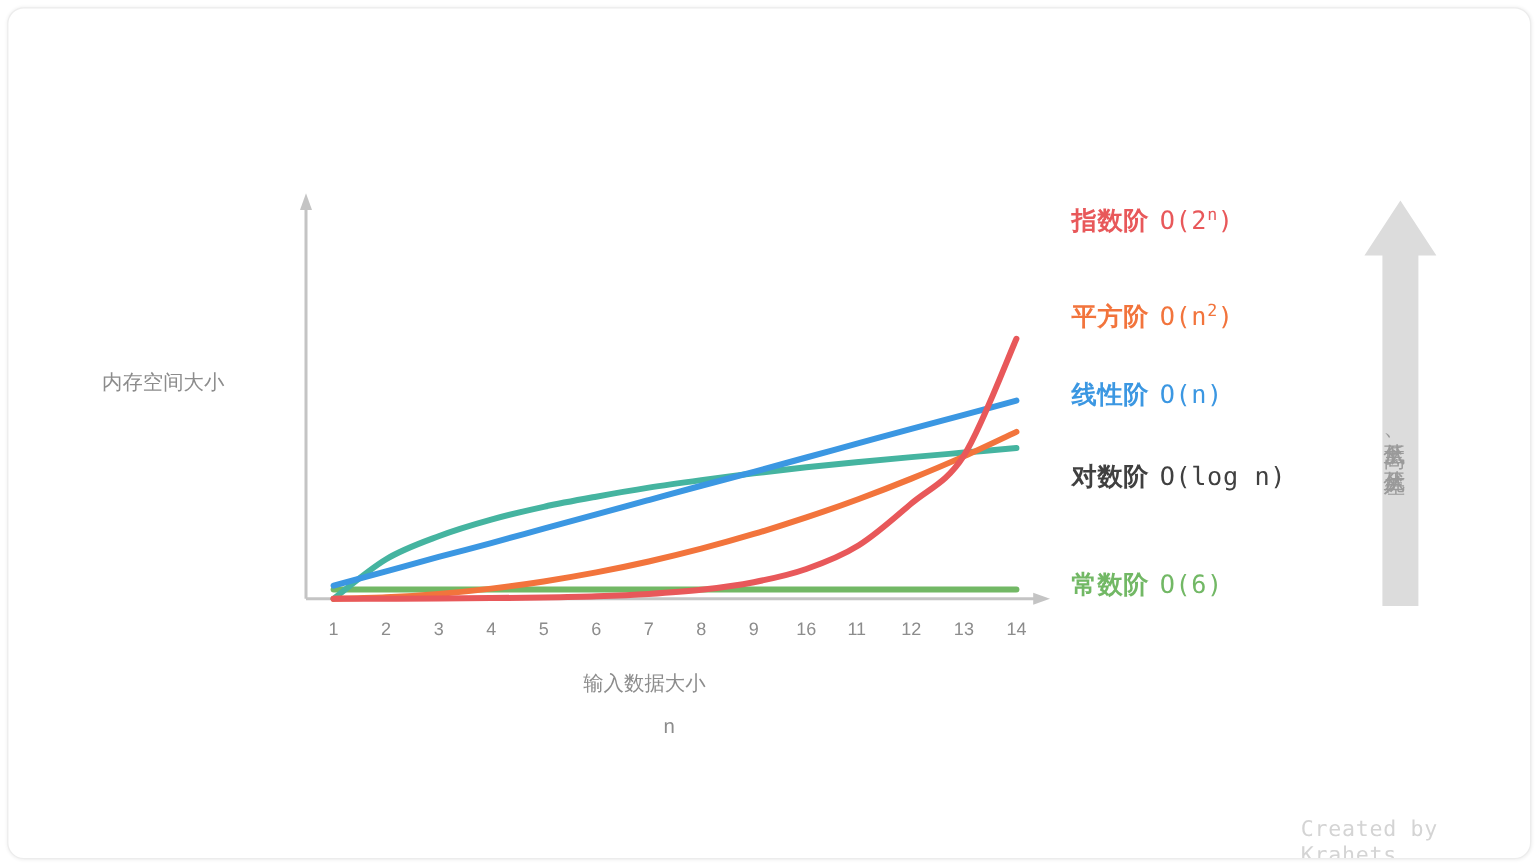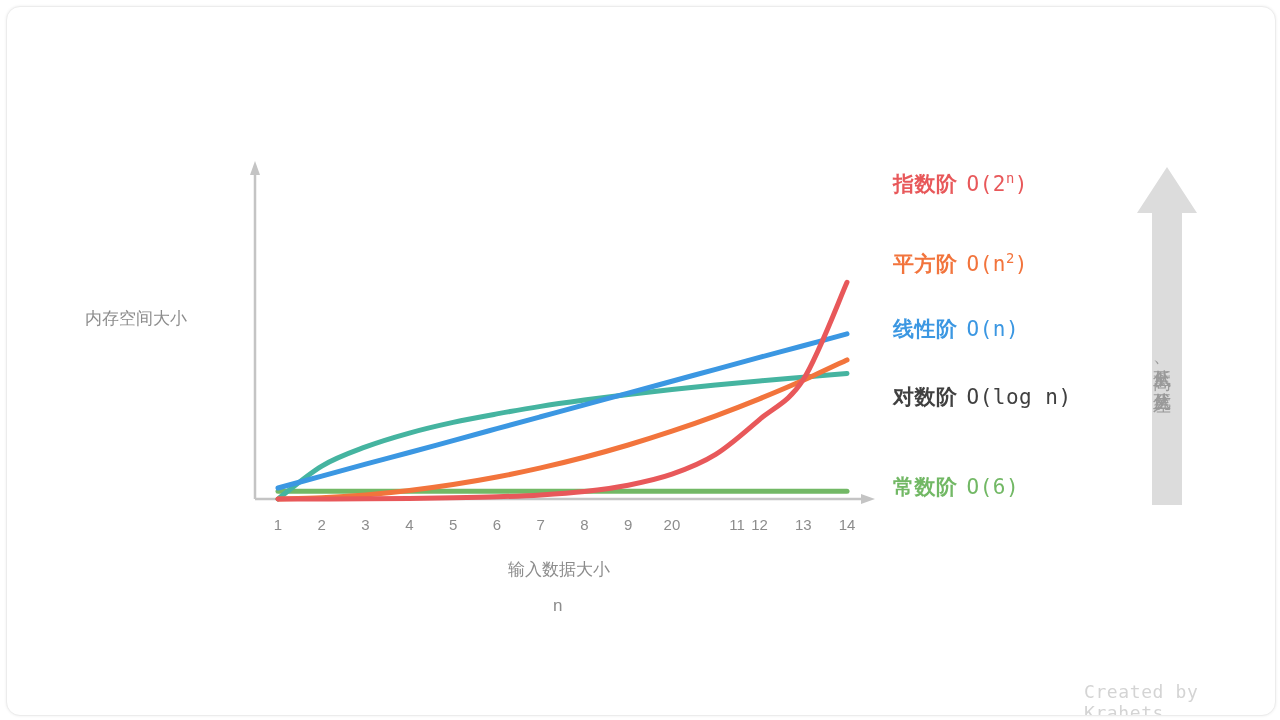--- a/index.html
+++ b/index.html
@@ -40,21 +40,21 @@
     position: absolute;
     color: #8c8c8c;
     font-size: 17px;
     white-space: nowrap;
   }
   #y-axis-label {
     left: 78px;
     top: 300px;
   }
   #x-axis-label {
-    left: 501px;
+    left: 479px;
     top: 551px;
     text-align: left;
   }
   #x-axis-var {
     left: 546px;
     top: 589px;
   }
   .tick {
     position: absolute;
     color: #8c8c8c;
@@ -150,22 +150,22 @@
     <div id="tick-container">
         <div class="tick" style="left: 256px;">1</div>
         <div class="tick" style="left: 299.77px;">2</div>
         <div class="tick" style="left: 343.54px;">3</div>
         <div class="tick" style="left: 387.31px;">4</div>
         <div class="tick" style="left: 431.08px;">5</div>
         <div class="tick" style="left: 474.85px;">6</div>
         <div class="tick" style="left: 518.62px;">7</div>
         <div class="tick" style="left: 562.39px;">8</div>
         <div class="tick" style="left: 606.16px;">9</div>
-        <div class="tick" style="left: 649.93px;">20</div>
-        <div class="tick" style="left: 715px;">11</div>
+        <div class="tick" style="left: 649.93px;">16</div>
+        <div class="tick" style="left: 692px;">11</div>
         <div class="tick" style="left: 737.47px;">12</div>
         <div class="tick" style="left: 781.24px;">13</div>
         <div class="tick" style="left: 825.01px;">14</div>
       </div>
 
     <div id="legend-container">
         <div class="legend-item" style="left: 886px; top: 466px; color: rgb(114, 184, 101);"><span class="legend-name">常数阶</span><span class="legend-notation">O(6)</span></div>
         <div class="legend-item" style="left: 886px; top: 376px; color: #404040;"><span class="legend-name">对数阶</span><span class="legend-notation">O(log n)</span></div>
         <div class="legend-item" style="left: 886px; top: 308px; color: rgb(59, 151, 226); text-align: right;"><span class="legend-name">线性阶</span><span class="legend-notation">O(n)</span></div>
         <div class="legend-item" style="left: 886px; top: 243px; color: rgb(242, 116, 60);"><span class="legend-name">平方阶</span><span class="legend-notation">O(n<sup>2</sup>)</span></div>

